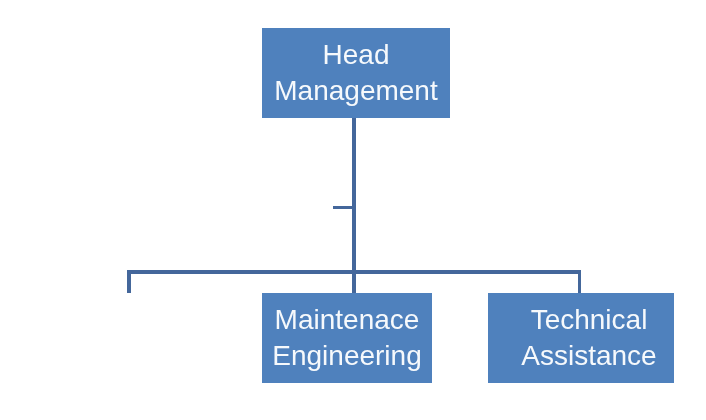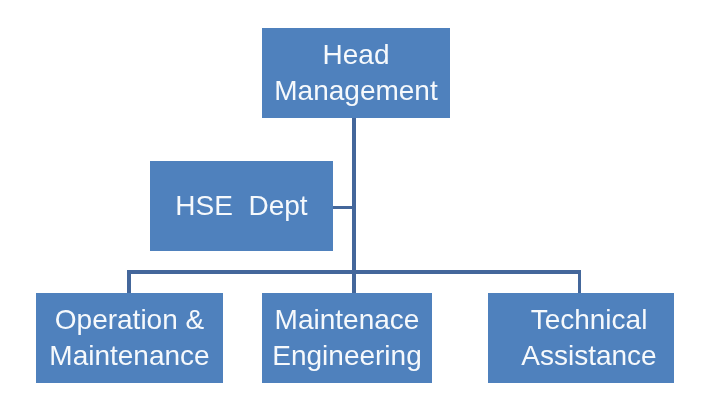--- a/index.html
+++ b/index.html
@@ -58,27 +58,21 @@
   <div class="line line-main-vertical"></div>
   <div class="line line-hse-connector"></div>
   <div class="line line-branch-bar"></div>
   <div class="line line-stub-left"></div>
   <div class="line line-stub-right"></div>
 
   <div class="node node-head">
     <span>Head Management</span>
   </div>
 
-  <div class="node node-hse">
-    <span>HSE  Dept</span>
-  </div>
 
-  <div class="node node-operation">
-    <span>Operation &amp; Maintenance</span>
-  </div>
 
   <div class="node node-maintenance">
     <span>Maintenace Engineering</span>
   </div>
 
   <div class="node node-technical">
     <span>Technical Assistance</span>
   </div>
 
 </div>

